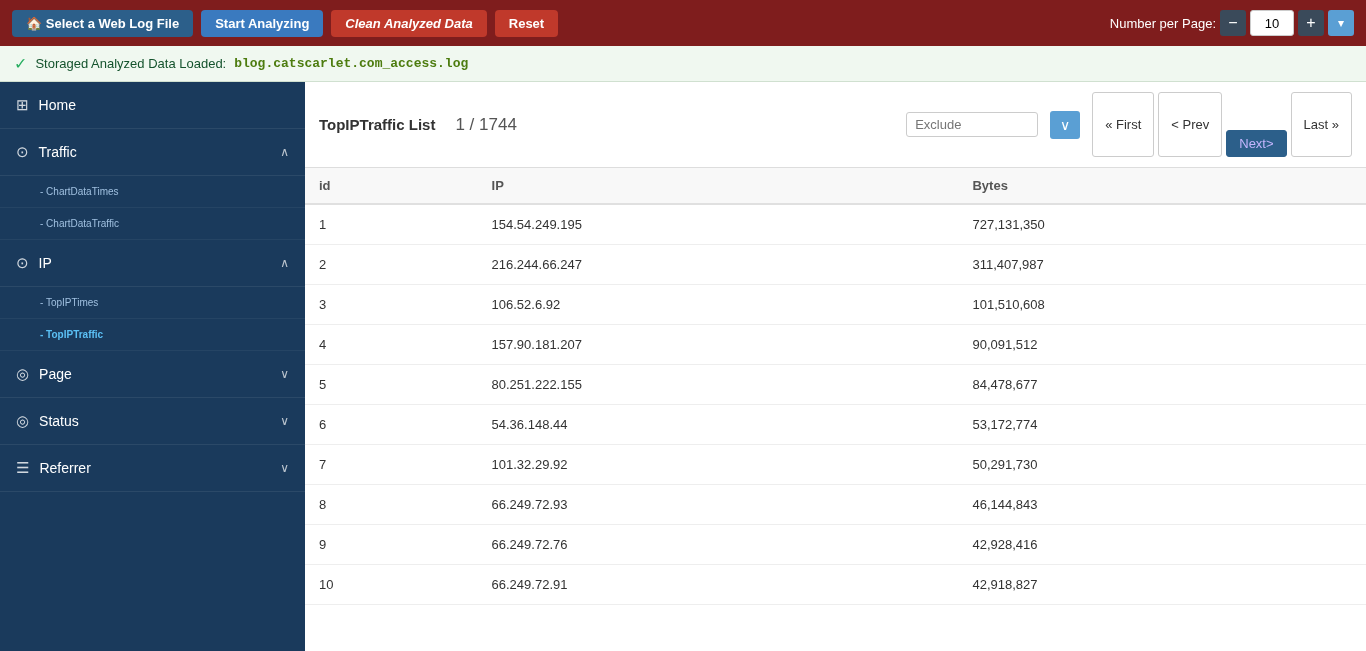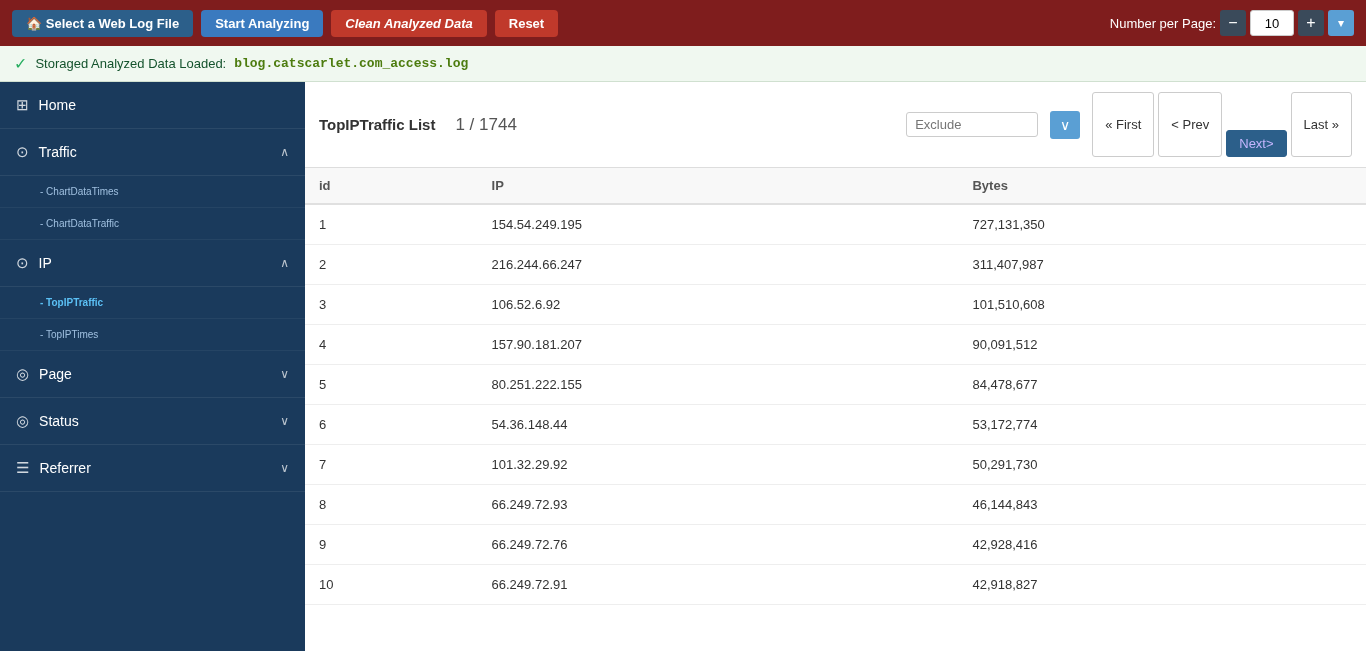--- a/index.html
+++ b/index.html
@@ -238,22 +238,22 @@
     <div class="sidebar-sub">- ChartDataTimes</div>
     <div class="sidebar-sub">- ChartDataTraffic</div>
 
     <div class="sidebar-item">
       <div class="left">
         <span class="sidebar-icon">⊙</span>
         <span>IP</span>
       </div>
       <span class="chevron">∧</span>
     </div>
+    <div class="sidebar-sub">- TopIPTimes</div>
     <div class="sidebar-sub active">- TopIPTraffic</div>
-    <div class="sidebar-sub">- TopIPTimes</div>
 
     <div class="sidebar-item">
       <div class="left">
         <span class="sidebar-icon">◎</span>
         <span>Page</span>
       </div>
       <span class="chevron">∨</span>
     </div>
 
     <div class="sidebar-item">

